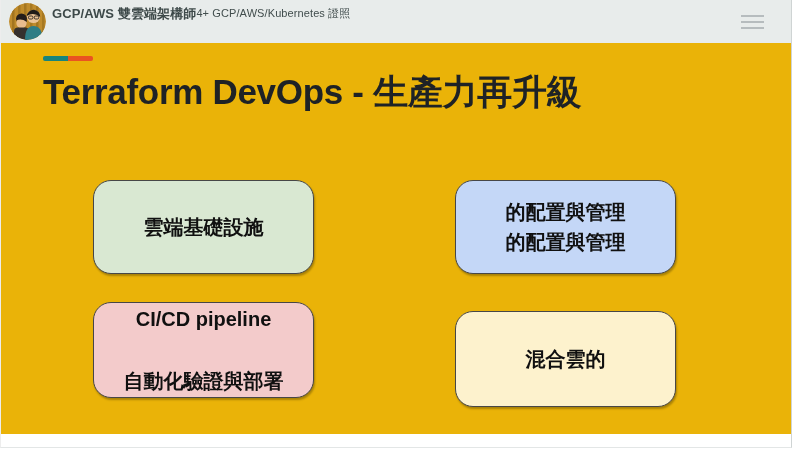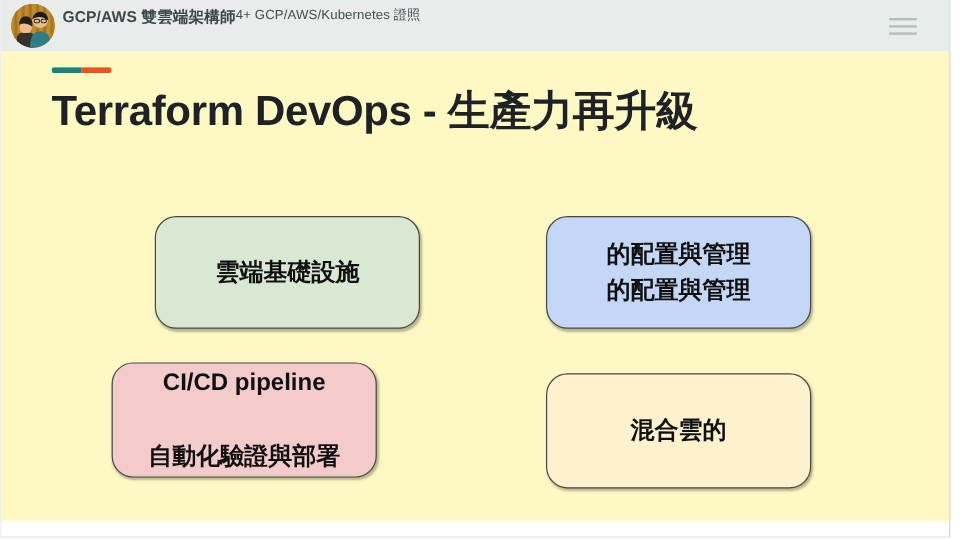--- a/index.html
+++ b/index.html
@@ -77,21 +77,21 @@
     width: 100%; height: 2px;
     background: #b6bcbe;
   }
 
   
   .slide {
     position: absolute;
     left: 0; top: 43px;
     width: 100%;
     height: 391px;
-    background: #fef9c3;
+    background: #eab308;
   }
   .accent-bar {
     position: absolute;
     left: 42px; top: 13px;
     width: 50px; height: 5px;
     border-radius: 2px;
     overflow: hidden;
     display: flex;
   }
   .accent-half { width: 50%; height: 100%; }
@@ -118,21 +118,21 @@
     justify-content: center;
     text-align: center;
   }
   .box .line {
     font-size: 20px;
     font-weight: 700;
     color: #101010;
     line-height: 30px;
     white-space: nowrap;
   }
-  .box-green  { left: 92px;  top: 137px; height: 94px; margin-left: 36px; }
+  .box-green  { left: 92px;  top: 137px; height: 94px; }
   .box-blue   { left: 454px; top: 137px; height: 94px; }
   .box-pink   { left: 92px;  top: 259px; height: 96px; gap: 32px; }
   .box-yellow { left: 454px; top: 268px; height: 96px; }
 </style>
 </head>
 <body>
 
 <div class="page">
   <div class="app">
 

